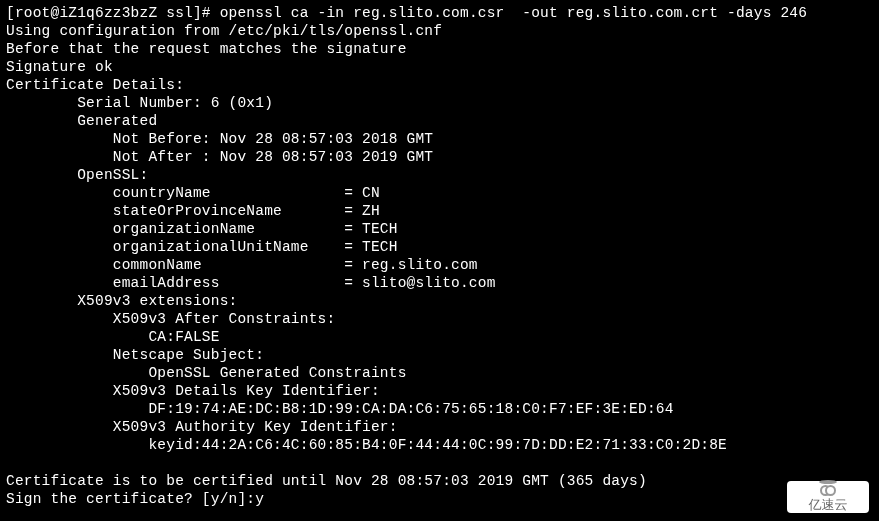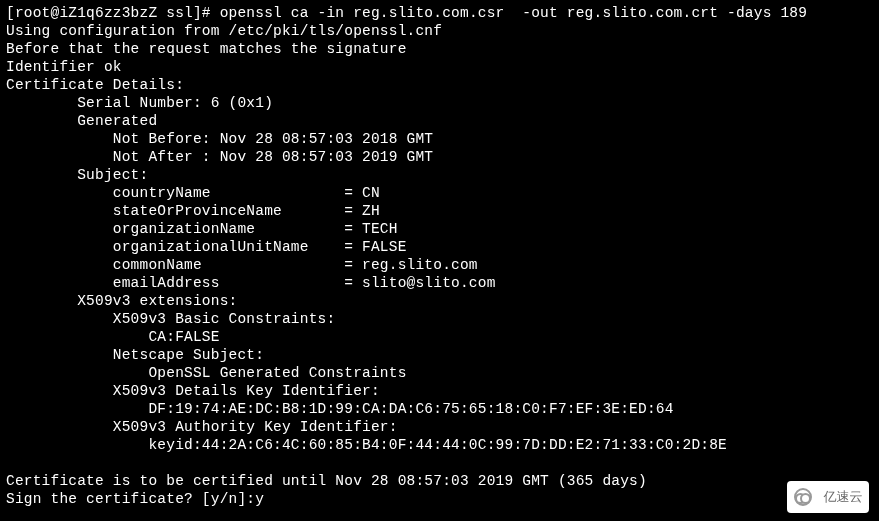--- a/index.html
+++ b/index.html
@@ -32,20 +32,21 @@
       background: #fff;
       border-radius: 4px;
       display: flex;
       align-items: center;
       justify-content: center;
       gap: 12px;
       font-family: "SimSun", sans-serif;
       font-size: 13px;
       color: #666;
       box-shadow: 0 0 3px rgba(0,0,0,0.1);
+      flex-direction: column;
     }
     .watermark-icon {
       width: 18px;
       height: 18px;
       border: 2px solid #999;
       border-radius: 50%;
       position: relative;
     }
     .watermark-icon::before {
       content: "";
@@ -66,38 +67,38 @@
       border: 2px solid #999;
       border-radius: 50%;
       right: -1px;
       top: 3px;
       background: #fff;
     }
   </style>
 </head>
 <body>
 
-<div class="terminal"><span class="prompt-user">[root@iZ1q6zz3bzZ ssl]# </span><span>openssl ca -in reg.slito.com.csr  -out reg.slito.com.crt -days 189</span>
+<div class="terminal"><span class="prompt-user">[root@iZ1q6zz3bzZ ssl]# </span><span>openssl ca -in reg.slito.com.csr  -out reg.slito.com.crt -days 246</span>
 <span>Using configuration from /etc/pki/tls/openssl.cnf</span>
 <span>Before that the request matches the signature</span>
-<span>Identifier ok</span>
+<span>Signature ok</span>
 <span>Certificate Details:</span>
 <span>        Serial Number: 6 (0x1)</span>
 <span>        Generated</span>
 <span>            Not Before: Nov 28 08:57:03 2018 GMT</span>
 <span>            Not After : Nov 28 08:57:03 2019 GMT</span>
-<span>        Subject:</span>
+<span>        OpenSSL:</span>
 <span>            countryName               = CN</span>
 <span>            stateOrProvinceName       = ZH</span>
 <span>            organizationName          = TECH</span>
-<span>            organizationalUnitName    = FALSE</span>
+<span>            organizationalUnitName    = TECH</span>
 <span>            commonName                = reg.slito.com</span>
 <span>            emailAddress              = slito@slito.com</span>
 <span>        X509v3 extensions:</span>
-<span>            X509v3 Basic Constraints: </span>
+<span>            X509v3 After Constraints: </span>
 <span>                CA:FALSE</span>
 <span>            Netscape Subject: </span>
 <span>                OpenSSL Generated Constraints</span>
 <span>            X509v3 Details Key Identifier: </span>
 <span>                DF:19:74:AE:DC:B8:1D:99:CA:DA:C6:75:65:18:C0:F7:EF:3E:ED:64</span>
 <span>            X509v3 Authority Key Identifier: </span>
 <span>                keyid:44:2A:C6:4C:60:85:B4:0F:44:44:0C:99:7D:DD:E2:71:33:C0:2D:8E</span>
 <span></span>
 <span>Certificate is to be certified until Nov 28 08:57:03 2019 GMT (365 days)</span>
 <span>Sign the certificate? [y/n]:y</span></div>

